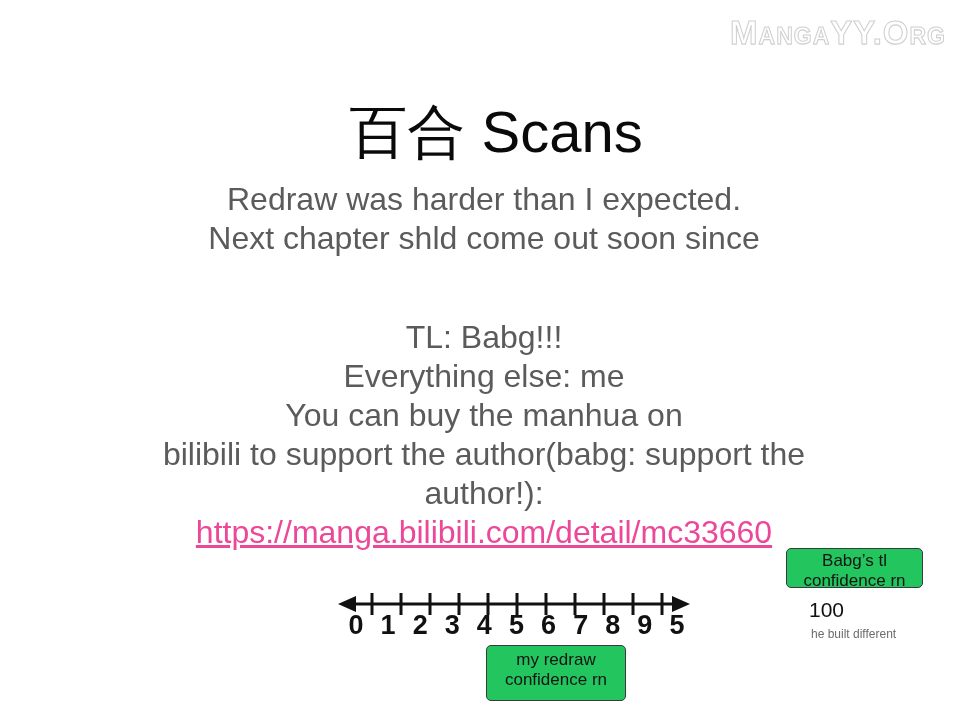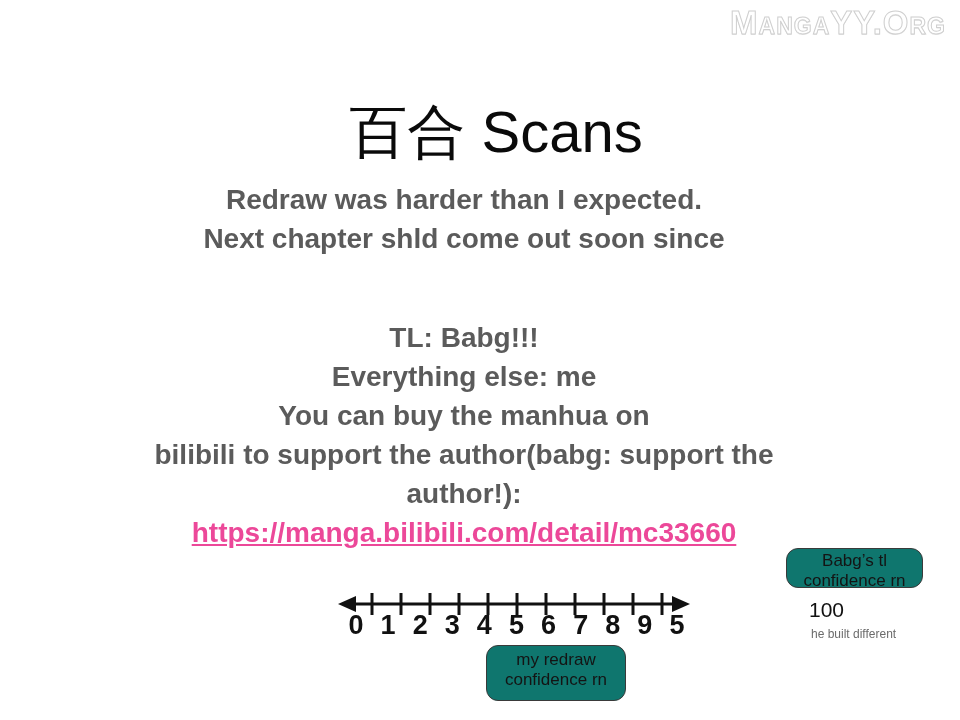--- a/index.html
+++ b/index.html
@@ -12,21 +12,21 @@
     width: 960px;
     height: 720px;
     background: #ffffff;
     overflow: hidden;
     font-family: "Liberation Sans", sans-serif;
   }
 
   
   #watermark {
     position: absolute;
-    top: 4px;
+    top: 14px;
     right: 14px;
     font-family: "Liberation Sans", sans-serif;
     font-size: 33px;
     font-weight: 700;
     font-variant: small-caps;
     letter-spacing: 1px;
     color: #ffffff;
     -webkit-text-stroke: 1px #cfcfcf;
     text-shadow: 0 1px 0 #e4e4e4;
     user-select: none;
@@ -49,28 +49,27 @@
     white-space: nowrap;
     padding-left: 16px;
   }
   #title .latin {
     font-family: "Liberation Sans", sans-serif;
   }
 
   
   .para {
     position: absolute;
-    left: 64px;
+    left: 84px;
     width: 800px;
     text-align: center;
     color: #5b5b5b;
-    font-size: 28px;
+    font-size: 32px;
     line-height: 39px;
     font-family: "Liberation Sans", sans-serif;
-    font-weight: bold;
   }
   #para-1 { top: 180px; }
   #para-2 { top: 318px; }
 
   .para .line { display: block; }
 
   a.link, .link {
     color: #ec4899;
     text-decoration: underline;
     text-underline-offset: 2px;
@@ -105,23 +104,23 @@
   }
   #numberline-labels span {
     flex: 0 0 auto;
     text-align: center;
     transform: translateX(-50%);
   }
 
   
   .callout {
     position: absolute;
-    background: #0f766e;
+    background: #22c55e;
     border: 1px solid #3a3a3a;
-    border-radius: 12px;
+    border-radius: 5px;
     text-align: center;
     color: #141414;
     font-family: "Liberation Sans", sans-serif;
     font-size: 17px;
     line-height: 20px;
     padding: 4px 10px 5px 10px;
     box-sizing: border-box;
     white-space: nowrap;
   }
   #callout-redraw {

